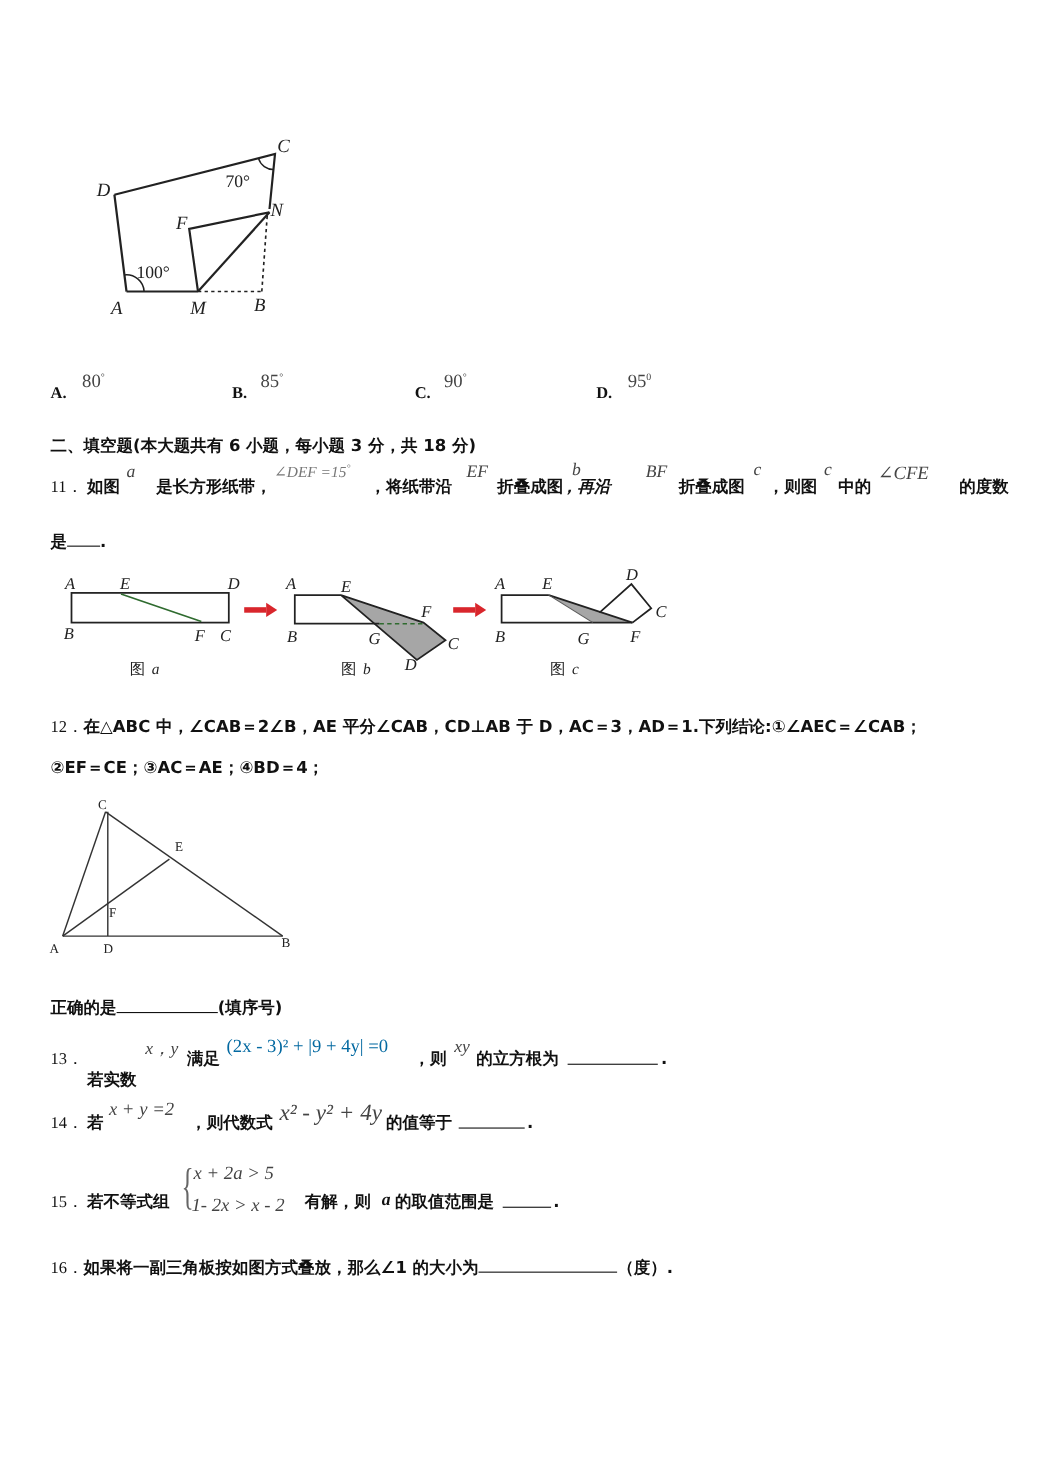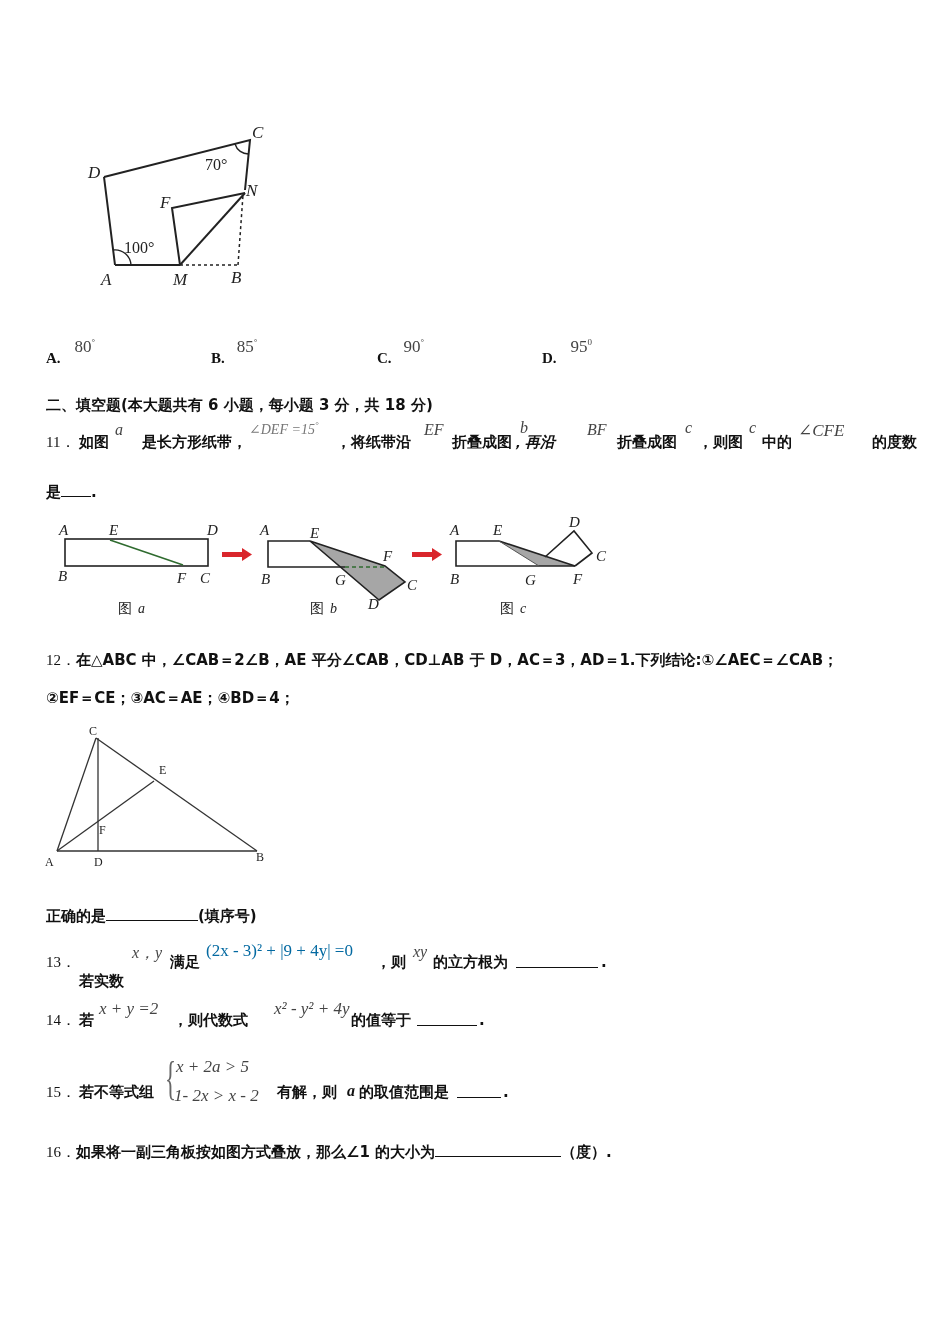--- a/index.html
+++ b/index.html
@@ -200,21 +200,21 @@
   <span style="position:absolute;left:387px;top:15px;">的立方根为</span>
   <span class="blank" style="position:absolute;left:470px;top:15px;width:82px;"></span>
   <span style="position:absolute;left:555px;top:15px;">.</span>
 </div>
 
 <div class="abs t" style="left:46px;top:997px;width:460px;height:36px;">
   <span class="qn" style="position:absolute;left:0;top:14px;">14．</span>
   <span style="position:absolute;left:33px;top:14px;">若</span>
   <span class="m" style="position:absolute;left:53px;top:2px;font-size:17px;">x + y =2</span>
   <span style="position:absolute;left:127px;top:14px;">，则代数式</span>
-  <span class="m" style="position:absolute;left:228px;top:2px;font-size:17px;">x² - y² + 4y</span>
+  <span class="m" style="position:absolute;left:208px;top:2px;font-size:21px;">x² - y² + 4y</span>
   <span style="position:absolute;left:305px;top:14px;">的值等于</span>
   <span class="blank" style="position:absolute;left:371px;top:14px;width:60px;"></span>
   <span style="position:absolute;left:433px;top:14px;">.</span>
 </div>
 
 <div class="abs t" style="left:46px;top:1052px;width:480px;height:60px;">
   <span class="qn" style="position:absolute;left:0;top:31px;">15．</span>
   <span style="position:absolute;left:33px;top:31px;">若不等式组</span>
   <span class="mu" style="position:absolute;left:119px;top:2px;font-size:46px;line-height:50px;color:#666;font-weight:normal;transform:scaleX(0.5);transform-origin:left;">{</span>
   <span class="m" style="position:absolute;left:130px;top:5px;font-size:17px;">x + 2a &gt; 5</span>

